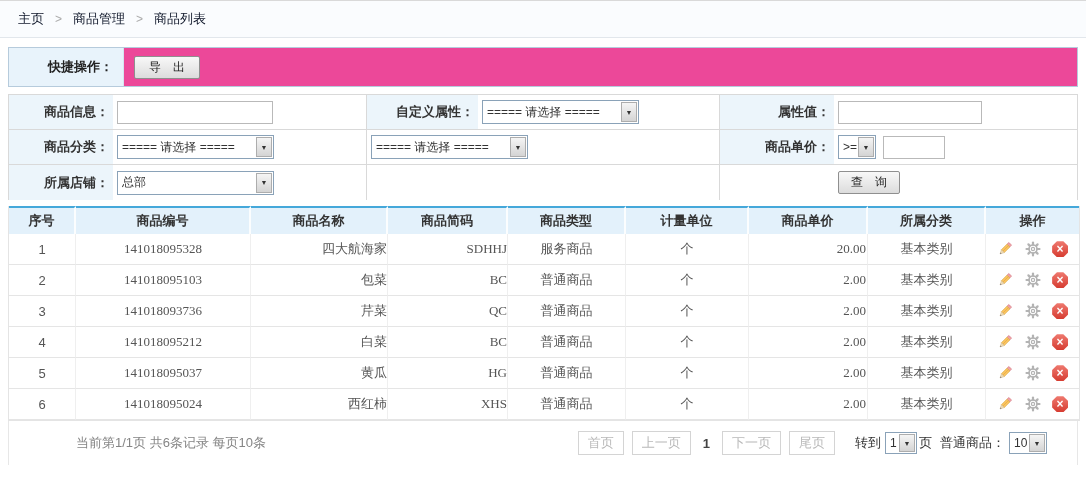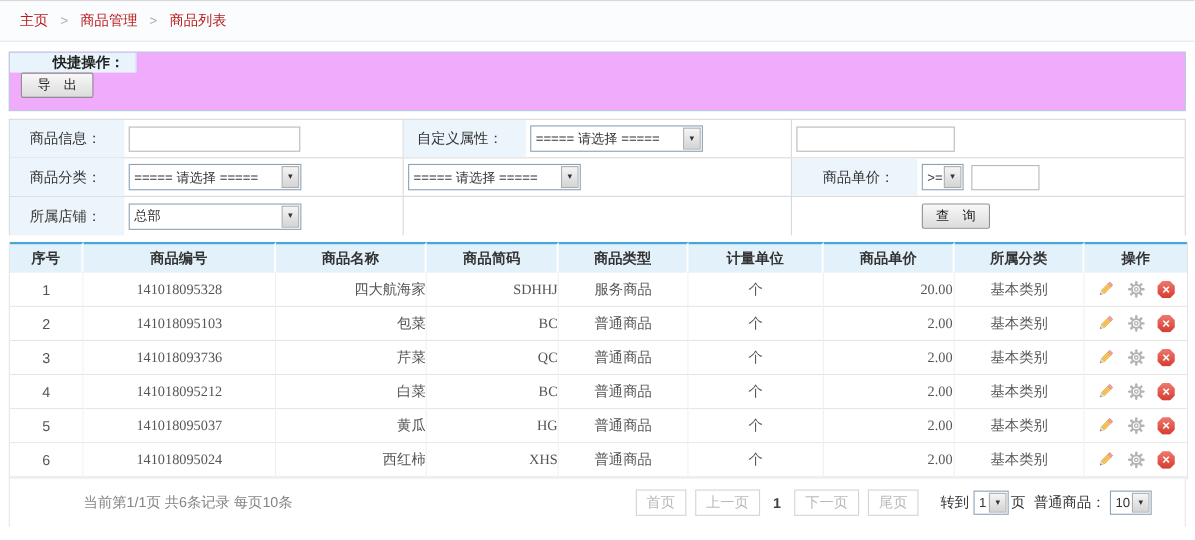--- a/index.html
+++ b/index.html
@@ -2,47 +2,47 @@
 <html><head>
 <meta charset="utf-8">
 <style>
   * { margin:0; padding:0; box-sizing:border-box; }
   html,body { width:1086px; height:491px; background:#fff; overflow:hidden;
     font-family:"Liberation Sans","DejaVu Sans",sans-serif; font-size:13px; color:#333; }
 
   
   .crumbbar { height:38px; background:#fafcfe; border-top:1px solid #d9d9d9;
     border-bottom:1px solid #e2e7ec; display:flex; align-items:center; padding-left:18px; }
-  .crumb { color:#b91c1c; margin-right:11px; cursor:default; }
+  .crumb { color:#0f172a; margin-right:11px; cursor:default; }
   .crumb-sep { color:#aaa; margin-right:11px; font-size:12px; }
 
   .wrap { margin:0 8px; }
 
   
-  .quickbar { margin-top:9px; height:54px; border:1px solid #b6cbdc; background:#f0abfc;
-    display:flex; align-items:stretch;flex-direction:column; }
+  .quickbar { margin-top:9px; height:40px; border:1px solid #b6cbdc; background:#ec4899;
+    display:flex; align-items:stretch; }
   .quickbar-label { width:115px; background:#e8f3fb; border-right:1px solid #d6e4ef;
     display:flex; align-items:center; justify-content:flex-end; padding-right:10px;
     font-weight:bold; color:#222; }
   .quickbar-body { display:flex; align-items:center; padding-left:10px; }
   .btn-classic { height:23px; min-width:66px; padding:0 10px; border:1px solid #8f8f8f;
     border-radius:2px; background:linear-gradient(#f8f8f8,#dcdcdc); font-size:12px; color:#222;
     display:inline-flex; align-items:center; justify-content:center; cursor:pointer;
     font-family:inherit; }
 
   
   .filters { margin-top:7px; border:1px solid #d9d9d9; border-bottom:none; }
   .frow { display:flex; height:35px; border-bottom:1px solid #d9d9d9; }
   .frow:last-child { border-bottom:none; }
   .fcol { display:flex; align-items:center; height:100%; }
   .fcol-1 { width:357px; }
   .fcol-2 { width:353px; border-left:1px solid #d9d9d9; }
   .fcol-3 { flex:1; border-left:1px solid #d9d9d9; }
   .flabel { height:100%; display:flex; align-items:center; justify-content:flex-end;
-    padding-right:21px; color:#333; }
+    padding-right:4px; color:#333;font-weight:bold; }
   .flabel.shaded { background:#ecf5fb; }
   .fcol-1 .flabel { width:104px; }
   .fcol-2 .flabel { width:111px; }
   .fcol-3 .flabel { width:114px; }
   .ffield { display:flex; align-items:center; padding-left:4px; }
   .tinput { height:23px; width:156px; border:1px solid #b9b9b9; background:#fff;
     padding:0 4px; font-size:12px; font-family:inherit; }
   .tinput.small { width:62px; }
   .sel { display:inline-flex; align-items:center; height:24px; border:1px solid #8aa2b8;
     background:#fff; cursor:pointer; }
@@ -118,20 +118,21 @@
       <div class="fcol fcol-2">
         <div class="flabel shaded">自定义属性：</div>
         <div class="ffield">
           <div class="sel sel-wide">
             <span class="sel-text">===== 请选择 =====</span>
             <span class="sel-arrow">▼</span>
           </div>
         </div>
       </div>
       <div class="fcol fcol-3">
+        <div class="flabel shaded">属性值：</div>
         <div class="ffield">
             <input class="tinput" style="width: 144px;" value="">
           </div>
       </div>
     </div>
     <div class="frow">
       <div class="fcol fcol-1">
         <div class="flabel shaded">商品分类：</div>
         <div class="ffield">
           <div class="sel sel-wide">

